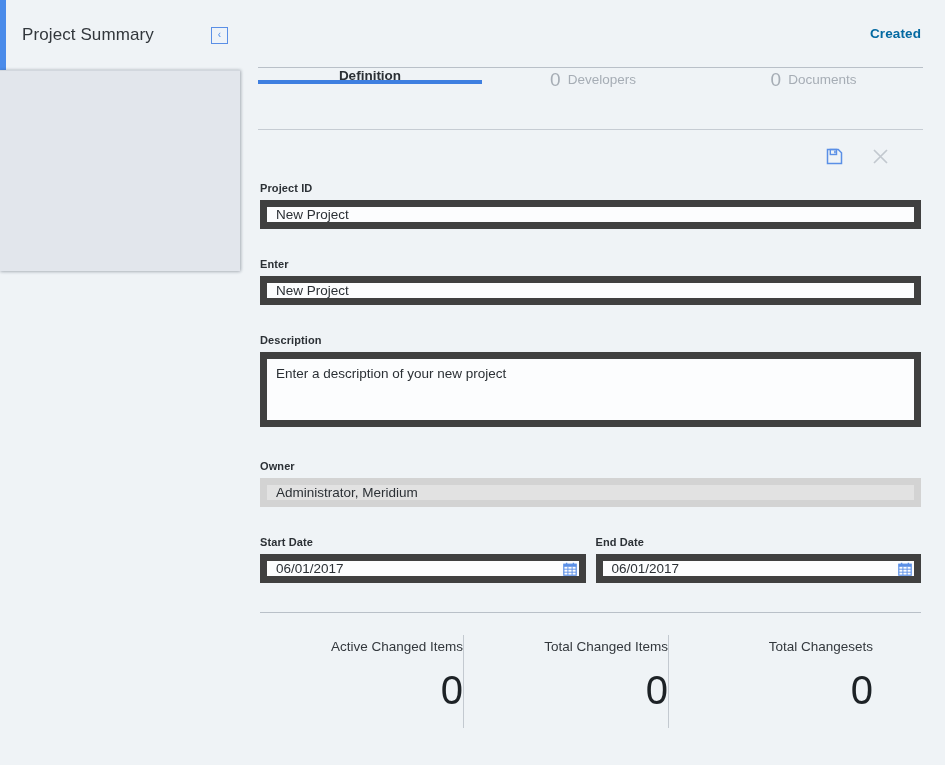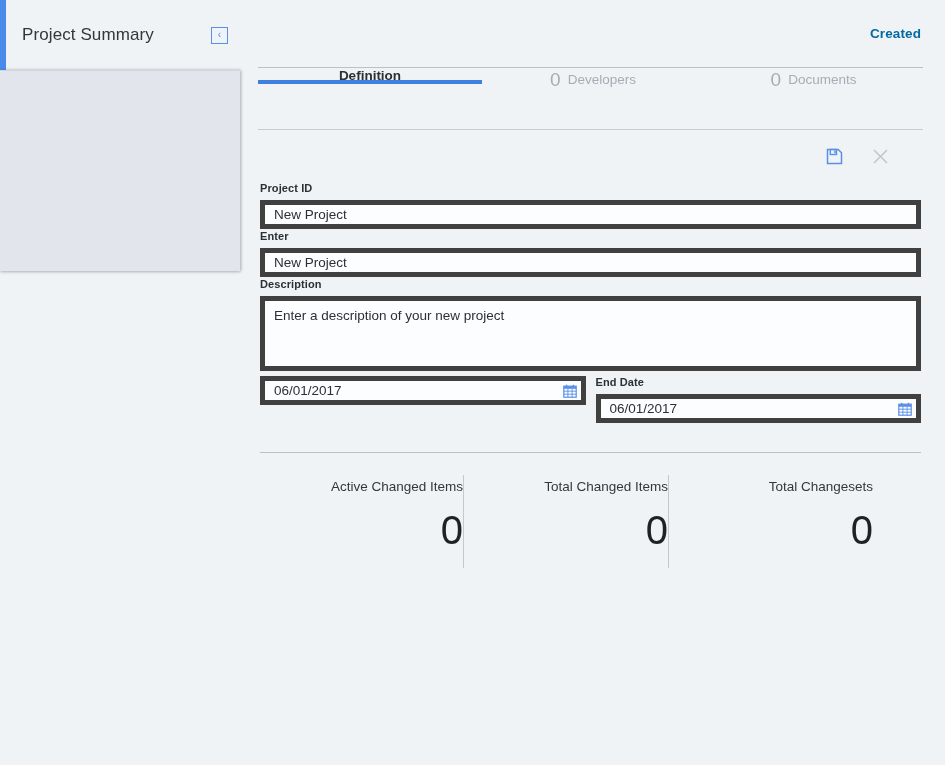--- a/index.html
+++ b/index.html
@@ -170,33 +170,33 @@
     align-items: center;
     justify-content: center;
     cursor: pointer;
     background: none;
     border: none;
     padding: 0;
   }
 
   
   #form { padding: 0 2px 0 2px; }
-  .field { margin-bottom: 1px; }
+  .field { margin-bottom: 29px; }
   .field-label {
     font-size: 11px;
     font-weight: bold;
     color: #2b3035;
     display: block;
     margin-bottom: 6px;
     letter-spacing: 0.1px;
   }
   .text-input {
     width: 100%;
     height: 29px;
-    border: 5px solid #404040;
+    border: 7px solid #404040;
     background: #fcfdfe;
     font-family: "Liberation Sans", sans-serif;
     font-size: 13.5px;
     color: #2b3035;
     padding: 0 9px;
     outline: none;
   }
   textarea.text-input {
     height: 75px;
     padding: 6px 9px;
@@ -331,23 +331,28 @@
     <div class="field">
       <label class="field-label">Enter</label>
       <input class="text-input" type="text" value="New Project" style="">
     </div>
 
     <div class="field">
       <label class="field-label">Description</label>
       <textarea class="text-input" placeholder="Enter a description of your new project" style="">Enter a description of your new project</textarea>
     </div>
 
+    <div class="field">
+      <label class="field-label">Owner</label>
+      <input class="text-input readonly" type="text" readonly="" value="Administrator, Meridium" style="">
+    </div>
 
     <div id="date-row">
       <div class="field">
+        <label class="field-label">Start Date</label>
         <div class="date-wrap">
           <input class="text-input" type="text" value="06/01/2017" style="">
           <button class="cal-btn">
             <svg width="14" height="14" viewBox="0 0 14 14">
               <rect x="0.8" y="2.2" width="12.4" height="11" fill="none" stroke="#5a8fe6" stroke-width="1.2"></rect>
               <rect x="0.8" y="2.2" width="12.4" height="2.6" fill="#5a8fe6"></rect>
               <path d="M3.6 0.8 V3.2 M10.4 0.8 V3.2" stroke="#5a8fe6" stroke-width="1.4"></path>
               <path d="M0.8 7.2 H13.2 M0.8 10.2 H13.2 M4.9 4.8 V13.2 M9.1 4.8 V13.2" stroke="#5a8fe6" stroke-width="0.9"></path>
             </svg>
           </button>

